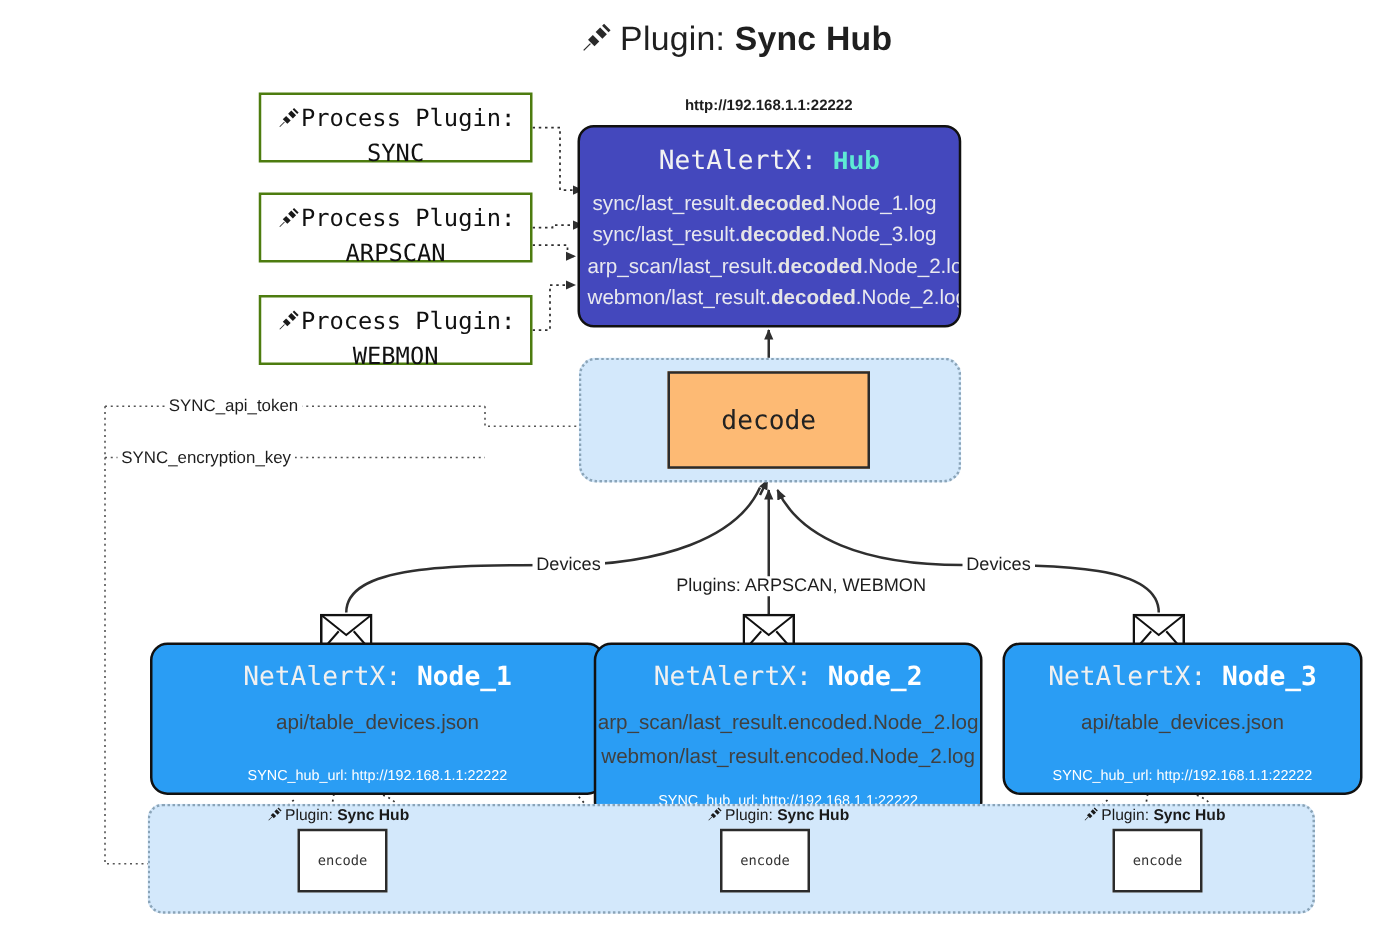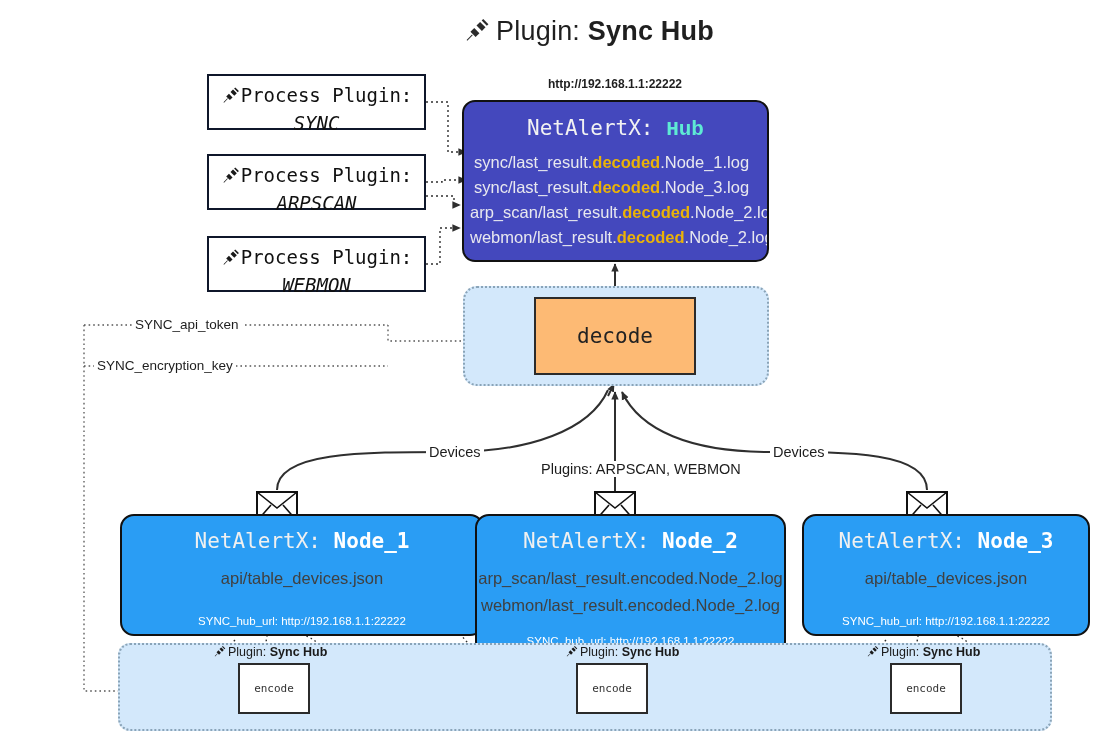--- a/index.html
+++ b/index.html
@@ -44,31 +44,31 @@
     vertical-align: -4px;
     margin-right: 6px;
   }
   .title .bold { font-weight: bold; }
 
   
   .procbox {
     position: absolute;
     box-sizing: border-box;
     background: #ffffff;
-    border: 2px solid #0f172a;
+    border: 2px solid #4d7c0f;
     font-family: "DejaVu Sans Mono", "Liberation Mono", monospace;
     font-size: 19px;
     line-height: 1.32;
     text-align: center;
     color: #111;
     padding-top: 7px;
     white-space: nowrap;
   }
   .procbox .l1 { display:block; }
-  .procbox .l2 { display:block;font-style:italic; }
+  .procbox .l2 { display:block; }
   .procbox .plug {
     display: inline-block;
     vertical-align: -3px;
     margin-right: 1px;
   }
 
   
   .hub {
     position: absolute;
     box-sizing: border-box;
@@ -90,21 +90,21 @@
   .hub .rows {
     margin-top: 9px;
     padding-left: 10px;
   }
   .hub .row {
     font-size: 16.5px;
     line-height: 25px;
     color: #e8e8ef;
     white-space: nowrap;
   }
-  .hub .row b { color: #eab308; font-weight: bold; }
+  .hub .row b { color: #e5e5e5; font-weight: bold; }
   .hub .row.wide { font-size: 16.5px; margin-left: -4px; }
 
   .hub-url {
     position: absolute;
     font-size: 12px;
     font-weight: bold;
     color: #1e1e1e;
     white-space: nowrap;
     text-align: center;
   }

